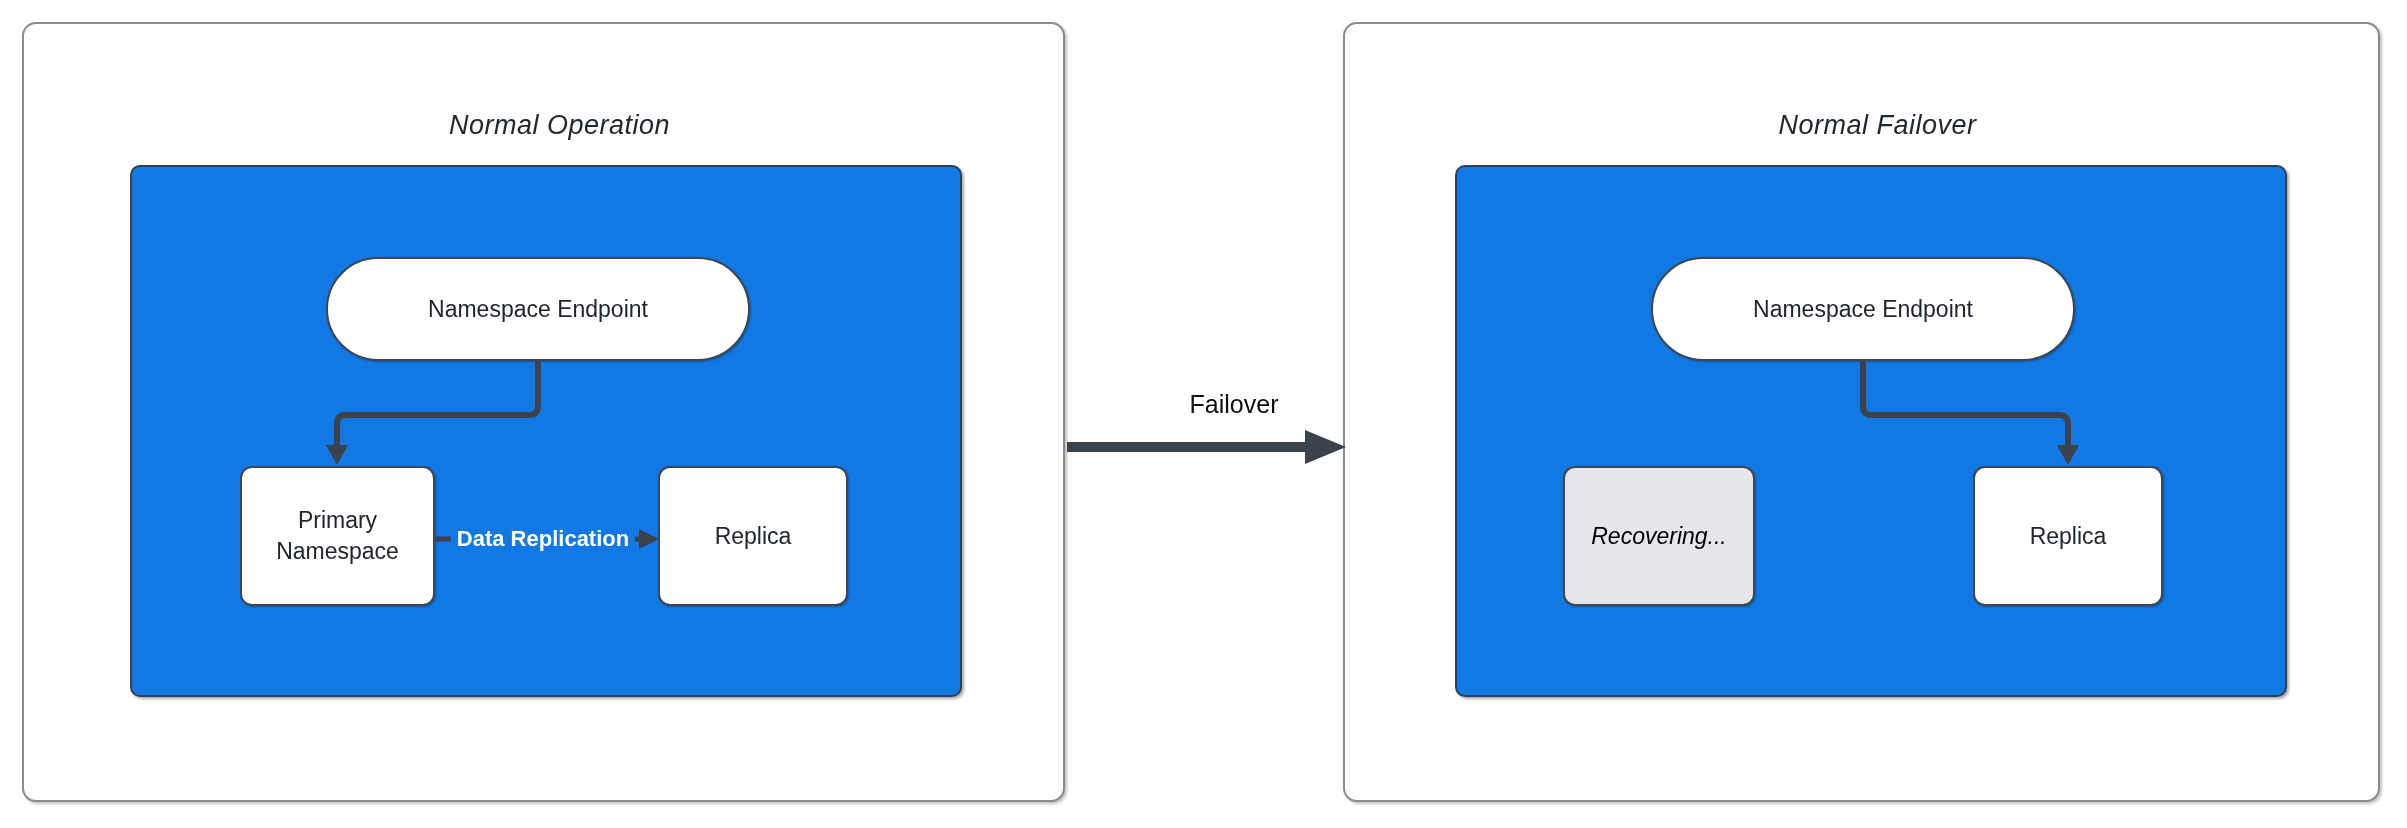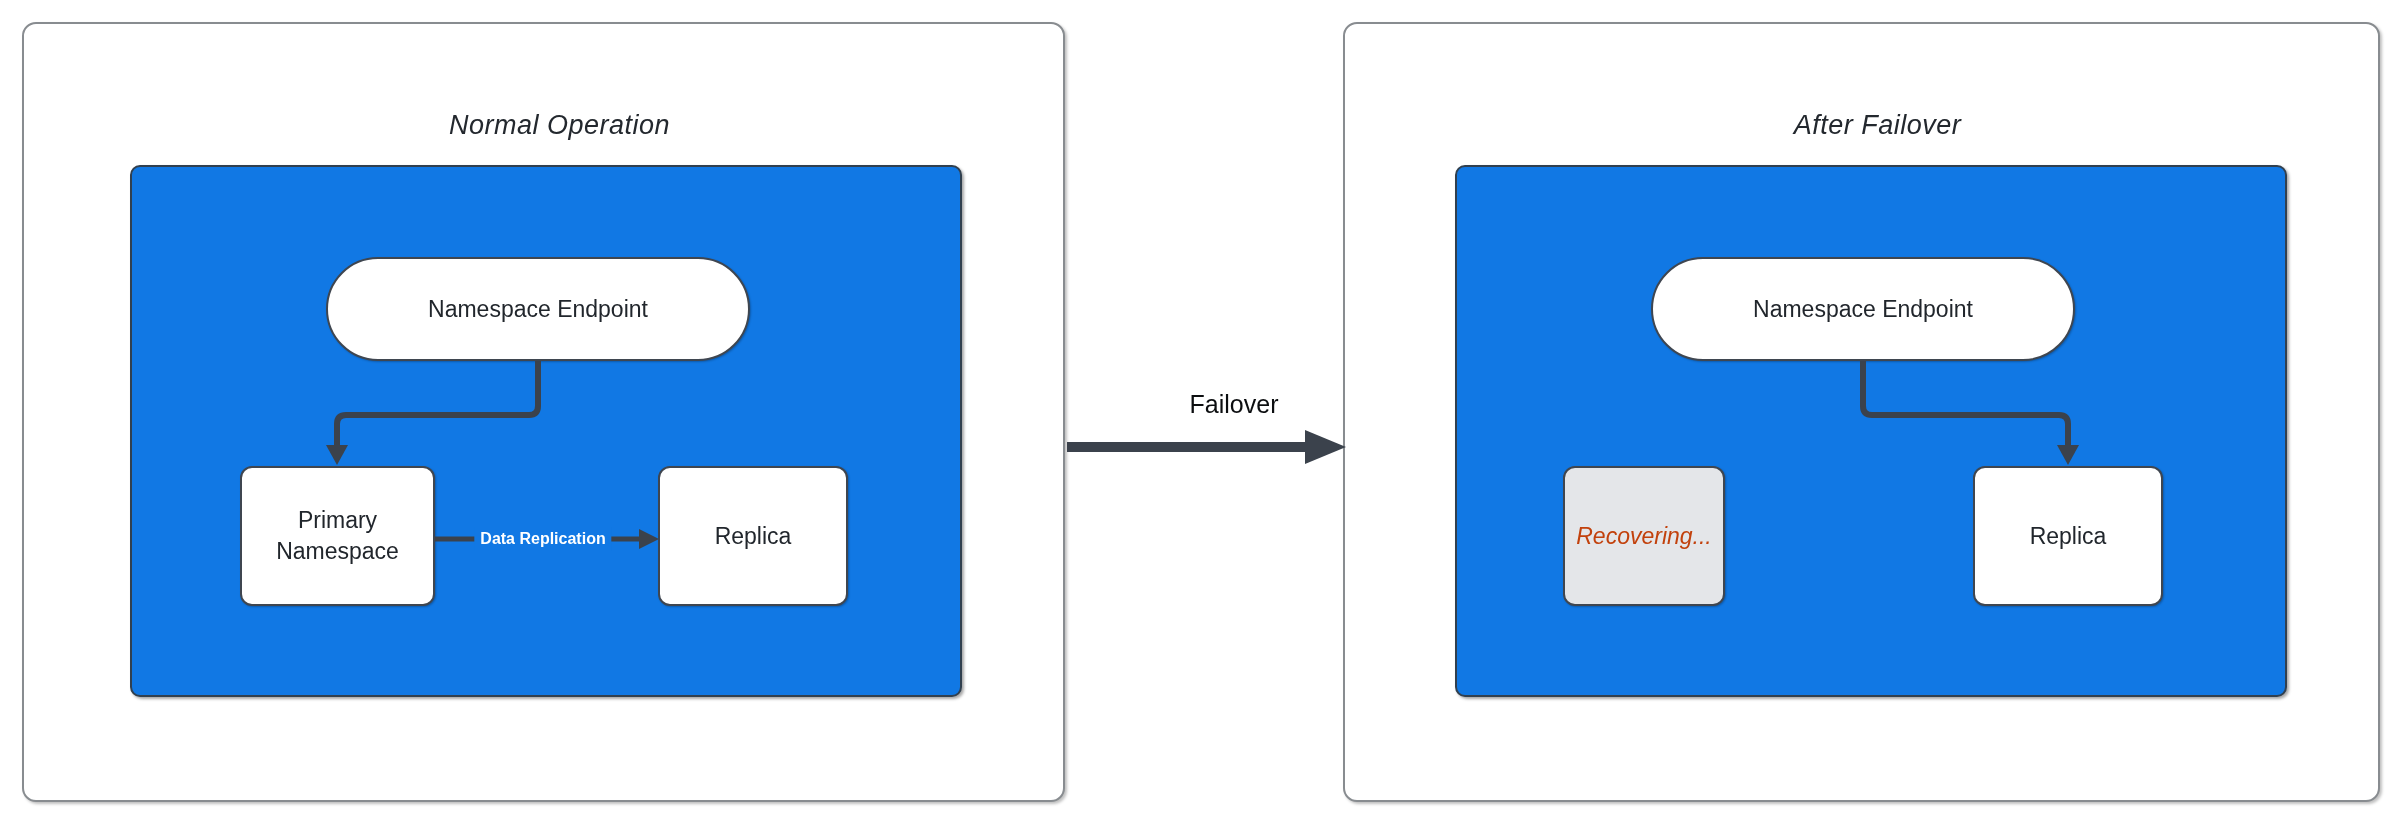--- a/index.html
+++ b/index.html
@@ -38,56 +38,56 @@
     text-align:center; background:#ffffff; border:2.5px solid #3f4650;
     color:#21262c; font-size:23px; line-height:31px;
     box-shadow:1px 1px 2px rgba(0,0,0,0.25);
   }
   .pill { top:257px; width:424px; height:104px; border-radius:52px; }
   .pill-left  { left:326px; }
   .pill-right { left:1651px; }
   .rect { top:466px; height:140px; border-radius:12px; }
   .rect-primary        { left:240px;  width:195px; }
   .rect-replica-left   { left:658px;  width:190px; }
-  .rect-recovering     { left:1563px; width:162px;
-                         background:#e4e6e9; color:#c2410c; font-style:italic; }
+  .rect-recovering     { left:1563px; width:192px;
+                         background:#e4e6e9; color:#000000; font-style:italic; }
   .rect-replica-right  { left:1973px; width:190px; }
 
   
   svg.connectors {
     position:absolute; left:0; top:0; width:2407px; height:828px;
     pointer-events:none;
   }
   .edge        { stroke:#3b424c; stroke-width:6; fill:none; }
   .edge-thin   { stroke:#3b424c; stroke-width:5; fill:none; }
   .edge-thick  { stroke:#3b424c; stroke-width:10; fill:none; }
   .arrowhead   { fill:#3b424c; stroke:none; }
 
   
   .replication-label {
     position:absolute; left:543px; top:539px; transform:translate(-50%,-50%);
-    background:#1178e4; color:#ffffff; font-weight:bold; font-size:16px;
+    background:#1178e4; color:#ffffff; font-weight:bold; font-size:22px;
     padding:3px 6px; white-space:nowrap; z-index:5;
   }
   .failover-label {
     position:absolute; left:1203px; top:404px; transform:translate(-50%,-50%);
     color:#0c0e10; font-size:25px; white-space:nowrap; z-index:5;margin-left:31px;
   }
 </style>
 </head>
 <body>
 
 <div class="stage">
 
   <div class="panel panel-left">
     <div class="panel-title">Normal Operation</div>
   </div>
 
   <div class="panel panel-right">
-    <div class="panel-title">After Failover</div>
+    <div class="panel-title">Normal Failover</div>
   </div>
 
   <div class="bluebox bluebox-left"></div>
   <div class="bluebox bluebox-right"></div>
 
   <div class="node pill pill-left">Namespace Endpoint</div>
   <div class="node rect rect-primary">Primary Namespace</div>
   <div class="node rect rect-replica-left">Replica</div>
 
   <div class="node pill pill-right">Namespace Endpoint</div>

